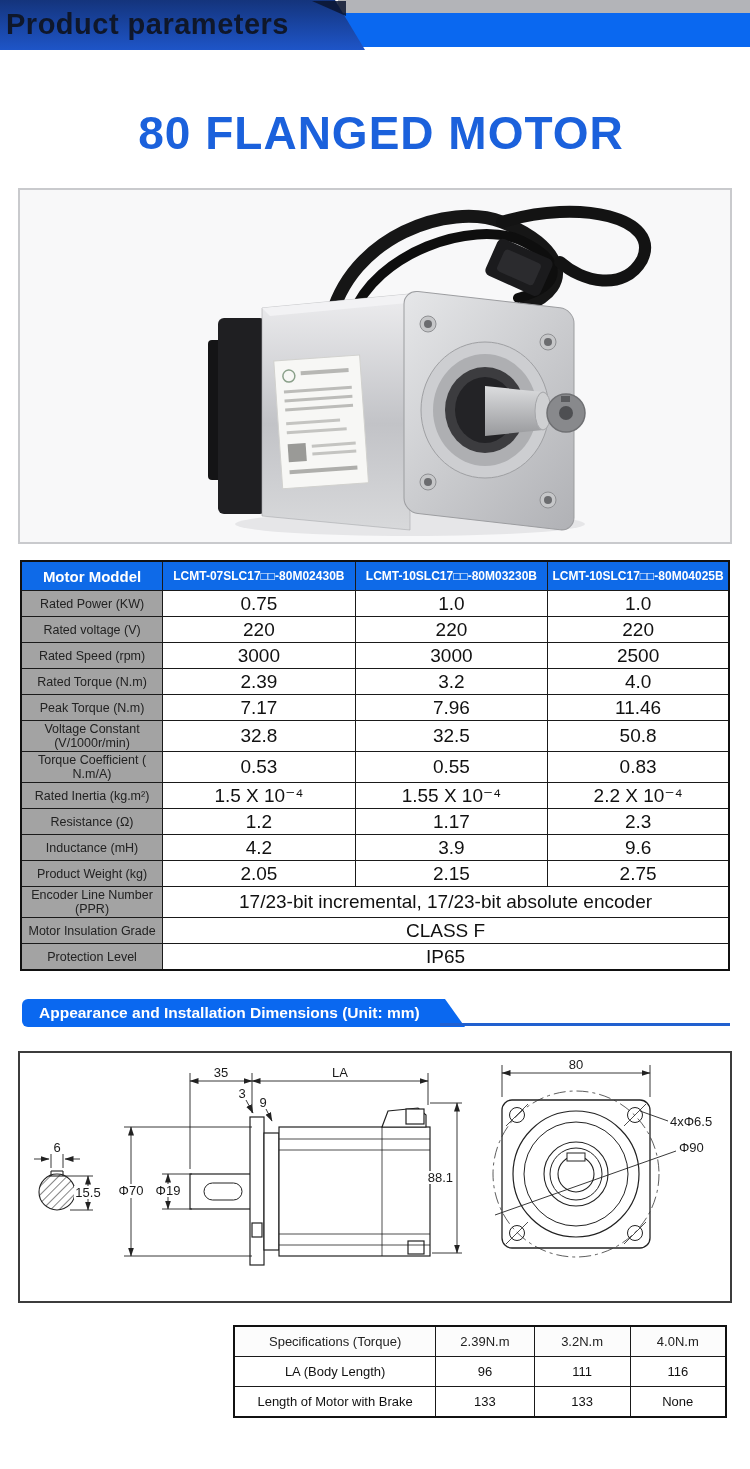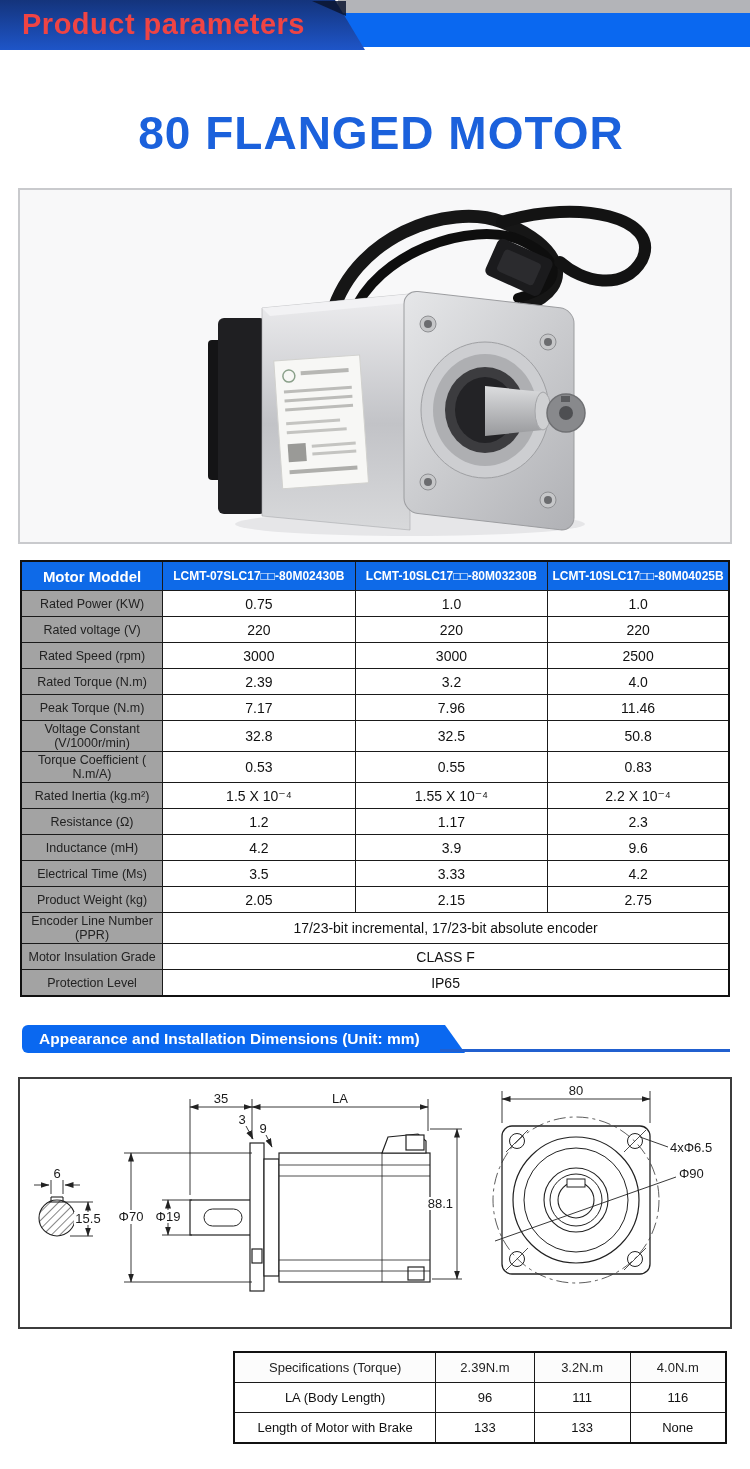--- a/index.html
+++ b/index.html
@@ -8,37 +8,37 @@
 
   
   .topbar{position:relative;width:750px;height:50px;}
   .topbar .graystrip{position:absolute;left:338px;right:0;top:0;height:13px;background:#b3b4b8;}
   .topbar .bluebar{position:absolute;left:0;right:0;top:13px;height:34px;background:#0a68f0;}
   .topbar .navy{position:absolute;left:0;top:0;width:365px;height:50px;
     background:linear-gradient(180deg,#14347c 0%,#1e55c8 100%);
     clip-path:polygon(0 0,335px 0,365px 100%,0 100%);}
   .topbar .fold{position:absolute;left:312px;top:1px;width:0;height:0;
     border-left:34px solid transparent;border-top:15px solid #0b1530;opacity:.85;}
-  .topbar .bannertext{position:absolute;left:22px;top:0;height:50px;line-height:48px;
-    color:#ef4444;font-size:29px;font-weight:bold;letter-spacing:.5px;text-align:right;}
+  .topbar .bannertext{position:absolute;left:6px;top:0;height:50px;line-height:48px;
+    color:#0f172a;font-size:29px;font-weight:bold;letter-spacing:.5px;text-align:right;}
 
   
   .bigtitle{margin-top:58px;height:50px;text-align:center;color:#1b61dc;
     font-size:46px;font-weight:bold;letter-spacing:1px;line-height:50px;padding-left:12px;}
 
   
   .photobox{margin:30px 18px 0 18px;width:710px;height:352px;border:2px solid #c9cacd;background:#fbfbfc;}
 
   
   .spec{margin:16px 20px 4px 20px;width:710px;border-collapse:collapse;table-layout:fixed;border:2px solid #111;}
   .spec td{border:1px solid #1a1a1a;text-align:center;vertical-align:middle;padding:1px 2px;}
   .spec tr.head td{background:#0e6ae8;color:#fff;font-weight:bold;font-size:12px;height:26px;}
   .spec tr.head td.corner{font-size:15px;}
   .spec td.lbl{background:#a3a3a3;font-size:12.5px;color:#222;height:23px;}
-  .spec td.val{background:#fff;font-size:14px;color:#111;}
+  .spec td.val{background:#fff;font-size:19px;color:#111;}
 
   
   .sec2{position:relative;margin-top:28px;height:28px;padding-left:20px;}
   .sec2 .shape{position:absolute;left:22px;top:0;width:443px;height:28px;background:#0a68f0;
     border-radius:6px 0 0 6px;clip-path:polygon(0 0,423px 0,443px 100%,0 100%);}
   .sec2 .txt{position:absolute;left:39px;top:0;height:28px;line-height:27px;color:#fff;
     font-size:15.5px;font-weight:bold;}
   .sec2 .underline{position:absolute;left:440px;right:20px;top:24px;height:3px;background:#2160cf;}
 
   
@@ -216,26 +216,20 @@
         <td class="val">1.17</td>
         <td class="val">2.3</td>
       </tr>
       <tr>
         <td class="lbl">Inductance (mH)</td>
         <td class="val">4.2</td>
         <td class="val">3.9</td>
         <td class="val">9.6</td>
       </tr>
       <tr>
-        <td class="lbl">Electrical Time (Ms)</td>
-        <td class="val">3.5</td>
-        <td class="val">3.33</td>
-        <td class="val">4.2</td>
-      </tr>
-      <tr>
         <td class="lbl">Product Weight (kg)</td>
         <td class="val">2.05</td>
         <td class="val">2.15</td>
         <td class="val">2.75</td>
       </tr>
       <tr>
         <td class="lbl">Encoder Line Number (PPR)</td>
         <td class="val" colspan="3">17/23-bit incremental, 17/23-bit absolute encoder</td>
       </tr>
       <tr>

